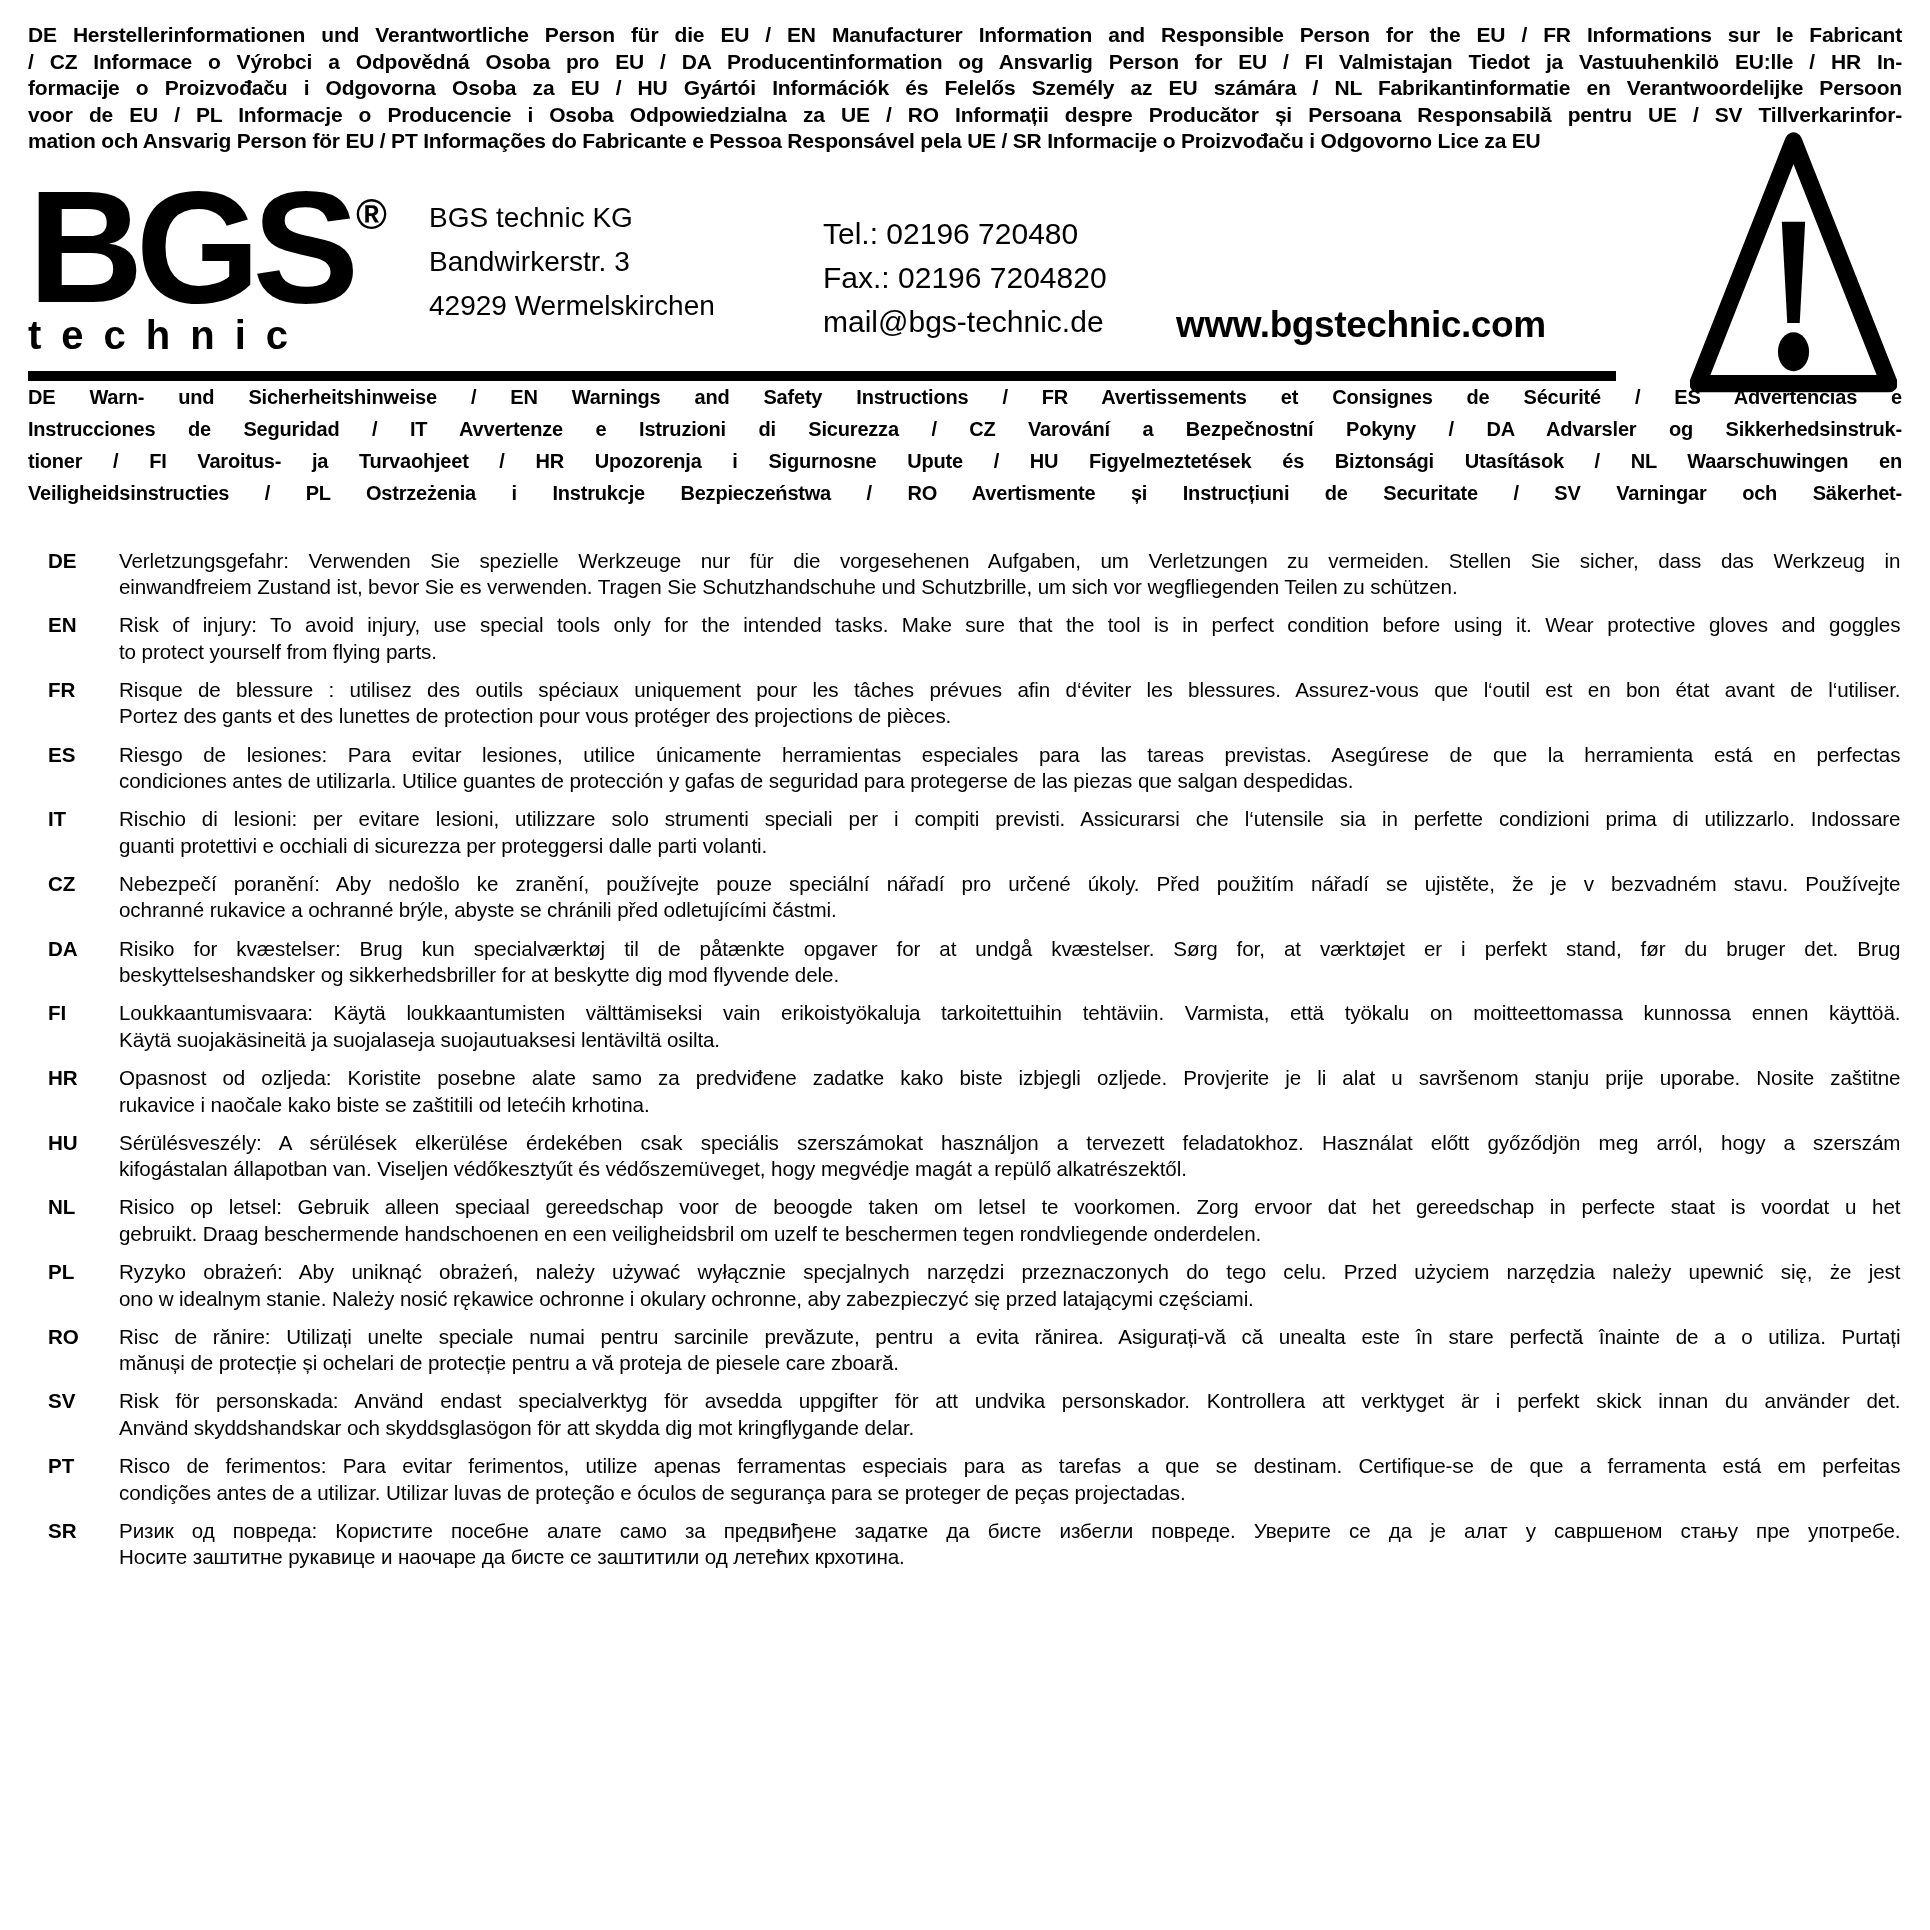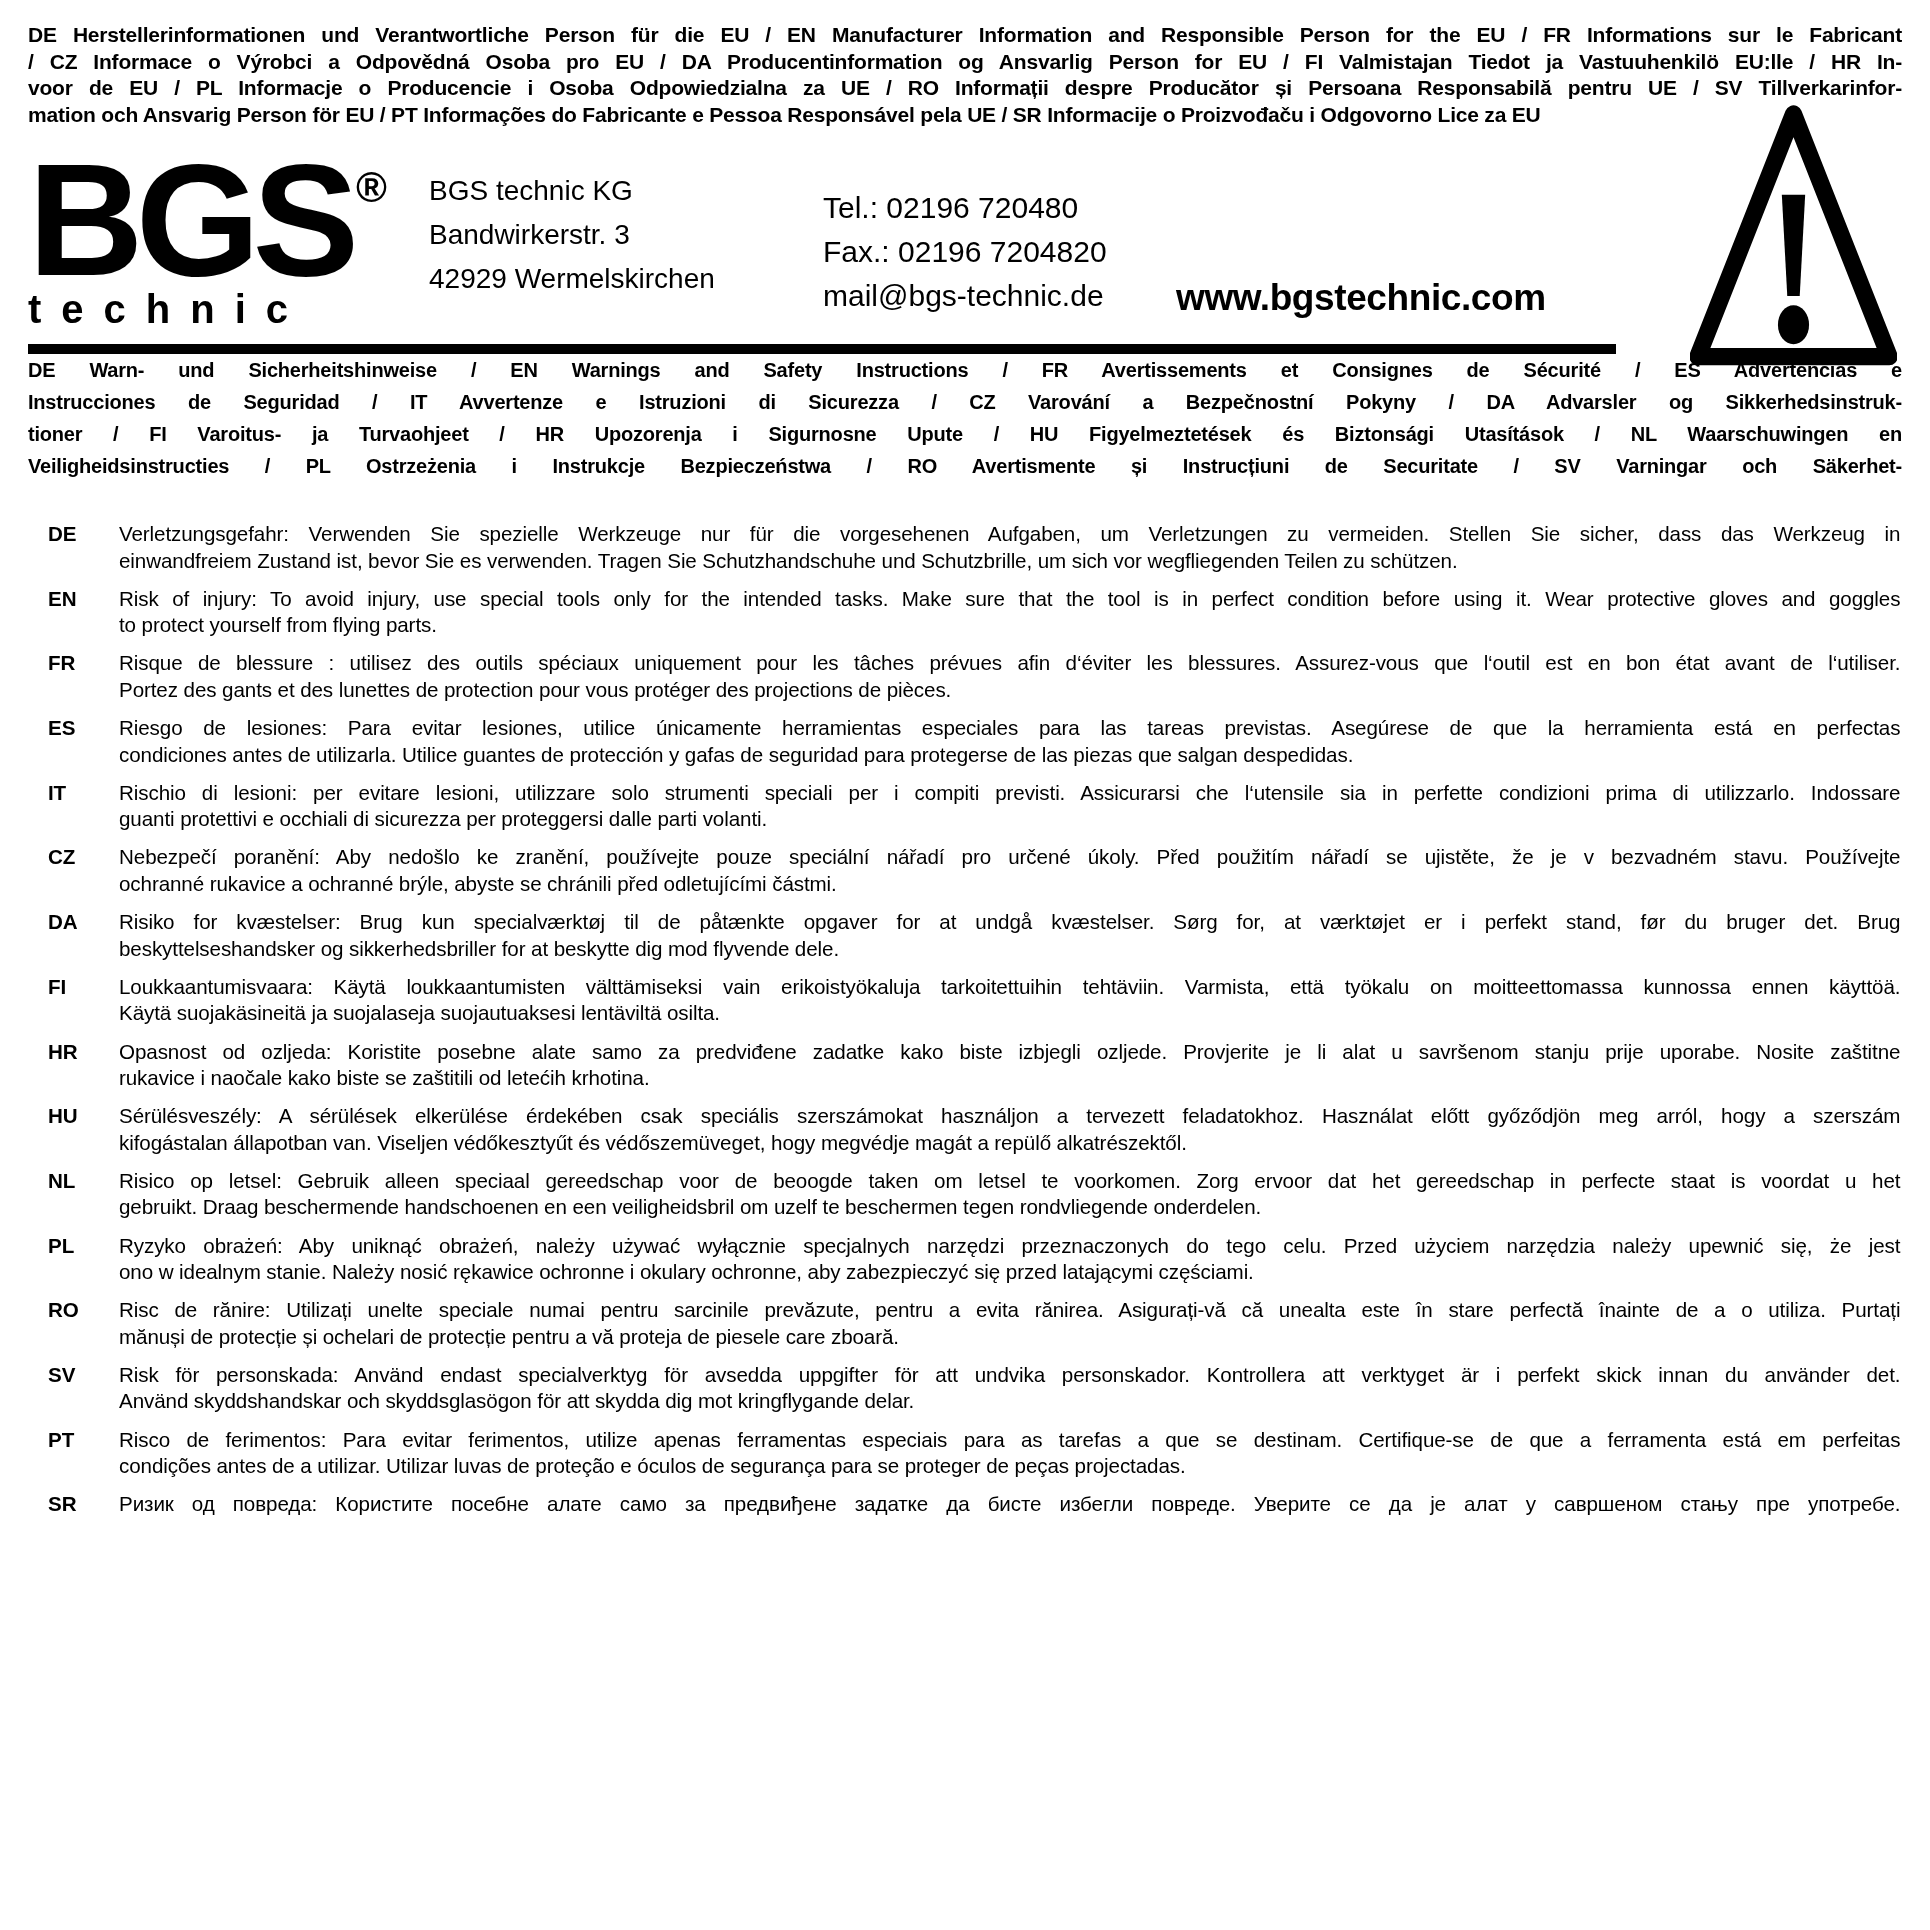--- a/index.html
+++ b/index.html
@@ -38,20 +38,21 @@
   .warn-text{padding-right:1.6px;margin-left:26px;}
 </style>
 </head>
 <body>
 
 <div class="page">
 
   <div class="hdr hdr-top">
     <span class="ln">DE Herstellerinformationen und Verantwortliche Person für die EU / EN Manufacturer Information and Responsible Person for the EU / FR Informations sur le Fabricant</span>
     <span class="ln">/ CZ Informace o Výrobci a Odpovědná Osoba pro EU / DA Producentinformation og Ansvarlig Person for EU / FI Valmistajan Tiedot ja Vastuuhenkilö EU:lle / HR In-</span>
+    <span class="ln">formacije o Proizvođaču i Odgovorna Osoba za EU / HU Gyártói Információk és Felelős Személy az EU számára / NL Fabrikantinformatie en Verantwoordelijke Persoon</span>
     <span class="ln">voor de EU / PL Informacje o Producencie i Osoba Odpowiedzialna za UE / RO Informații despre Producător și Persoana Responsabilă pentru UE / SV Tillverkarinfor-</span>
     <span class="ln last">mation och Ansvarig Person för EU / PT Informações do Fabricante e Pessoa Responsável pela UE / SR Informacije o Proizvođaču i Odgovorno Lice za EU</span>
   </div>
 
   <div class="brand-row">
     <div class="logo">
       <span class="logo-word">BGS</span><span class="logo-reg">®</span>
       <div class="logo-sub">technic</div>
     </div>
 
@@ -204,18 +205,19 @@
       <div class="warn-text">
         <span class="ln">Risco de ferimentos: Para evitar ferimentos, utilize apenas ferramentas especiais para as tarefas a que se destinam. Certifique-se de que a ferramenta está em perfeitas</span>
         <span class="ln last">condições antes de a utilizar. Utilizar luvas de proteção e óculos de segurança para se proteger de peças projectadas.</span>
       </div>
     </div>
 
     <div class="warn-item">
       <div class="warn-code">SR</div>
       <div class="warn-text">
         <span class="ln">Ризик од повреда: Користите посебне алате само за предвиђене задатке да бисте избегли повреде. Уверите се да је алат у савршеном стању пре употребе.</span>
+        <span class="ln last">Носите заштитне рукавице и наочаре да бисте се заштитили од летећих крхотина.</span>
       </div>
     </div>
 
   </div>
 </div>
 
 
 </body></html>

